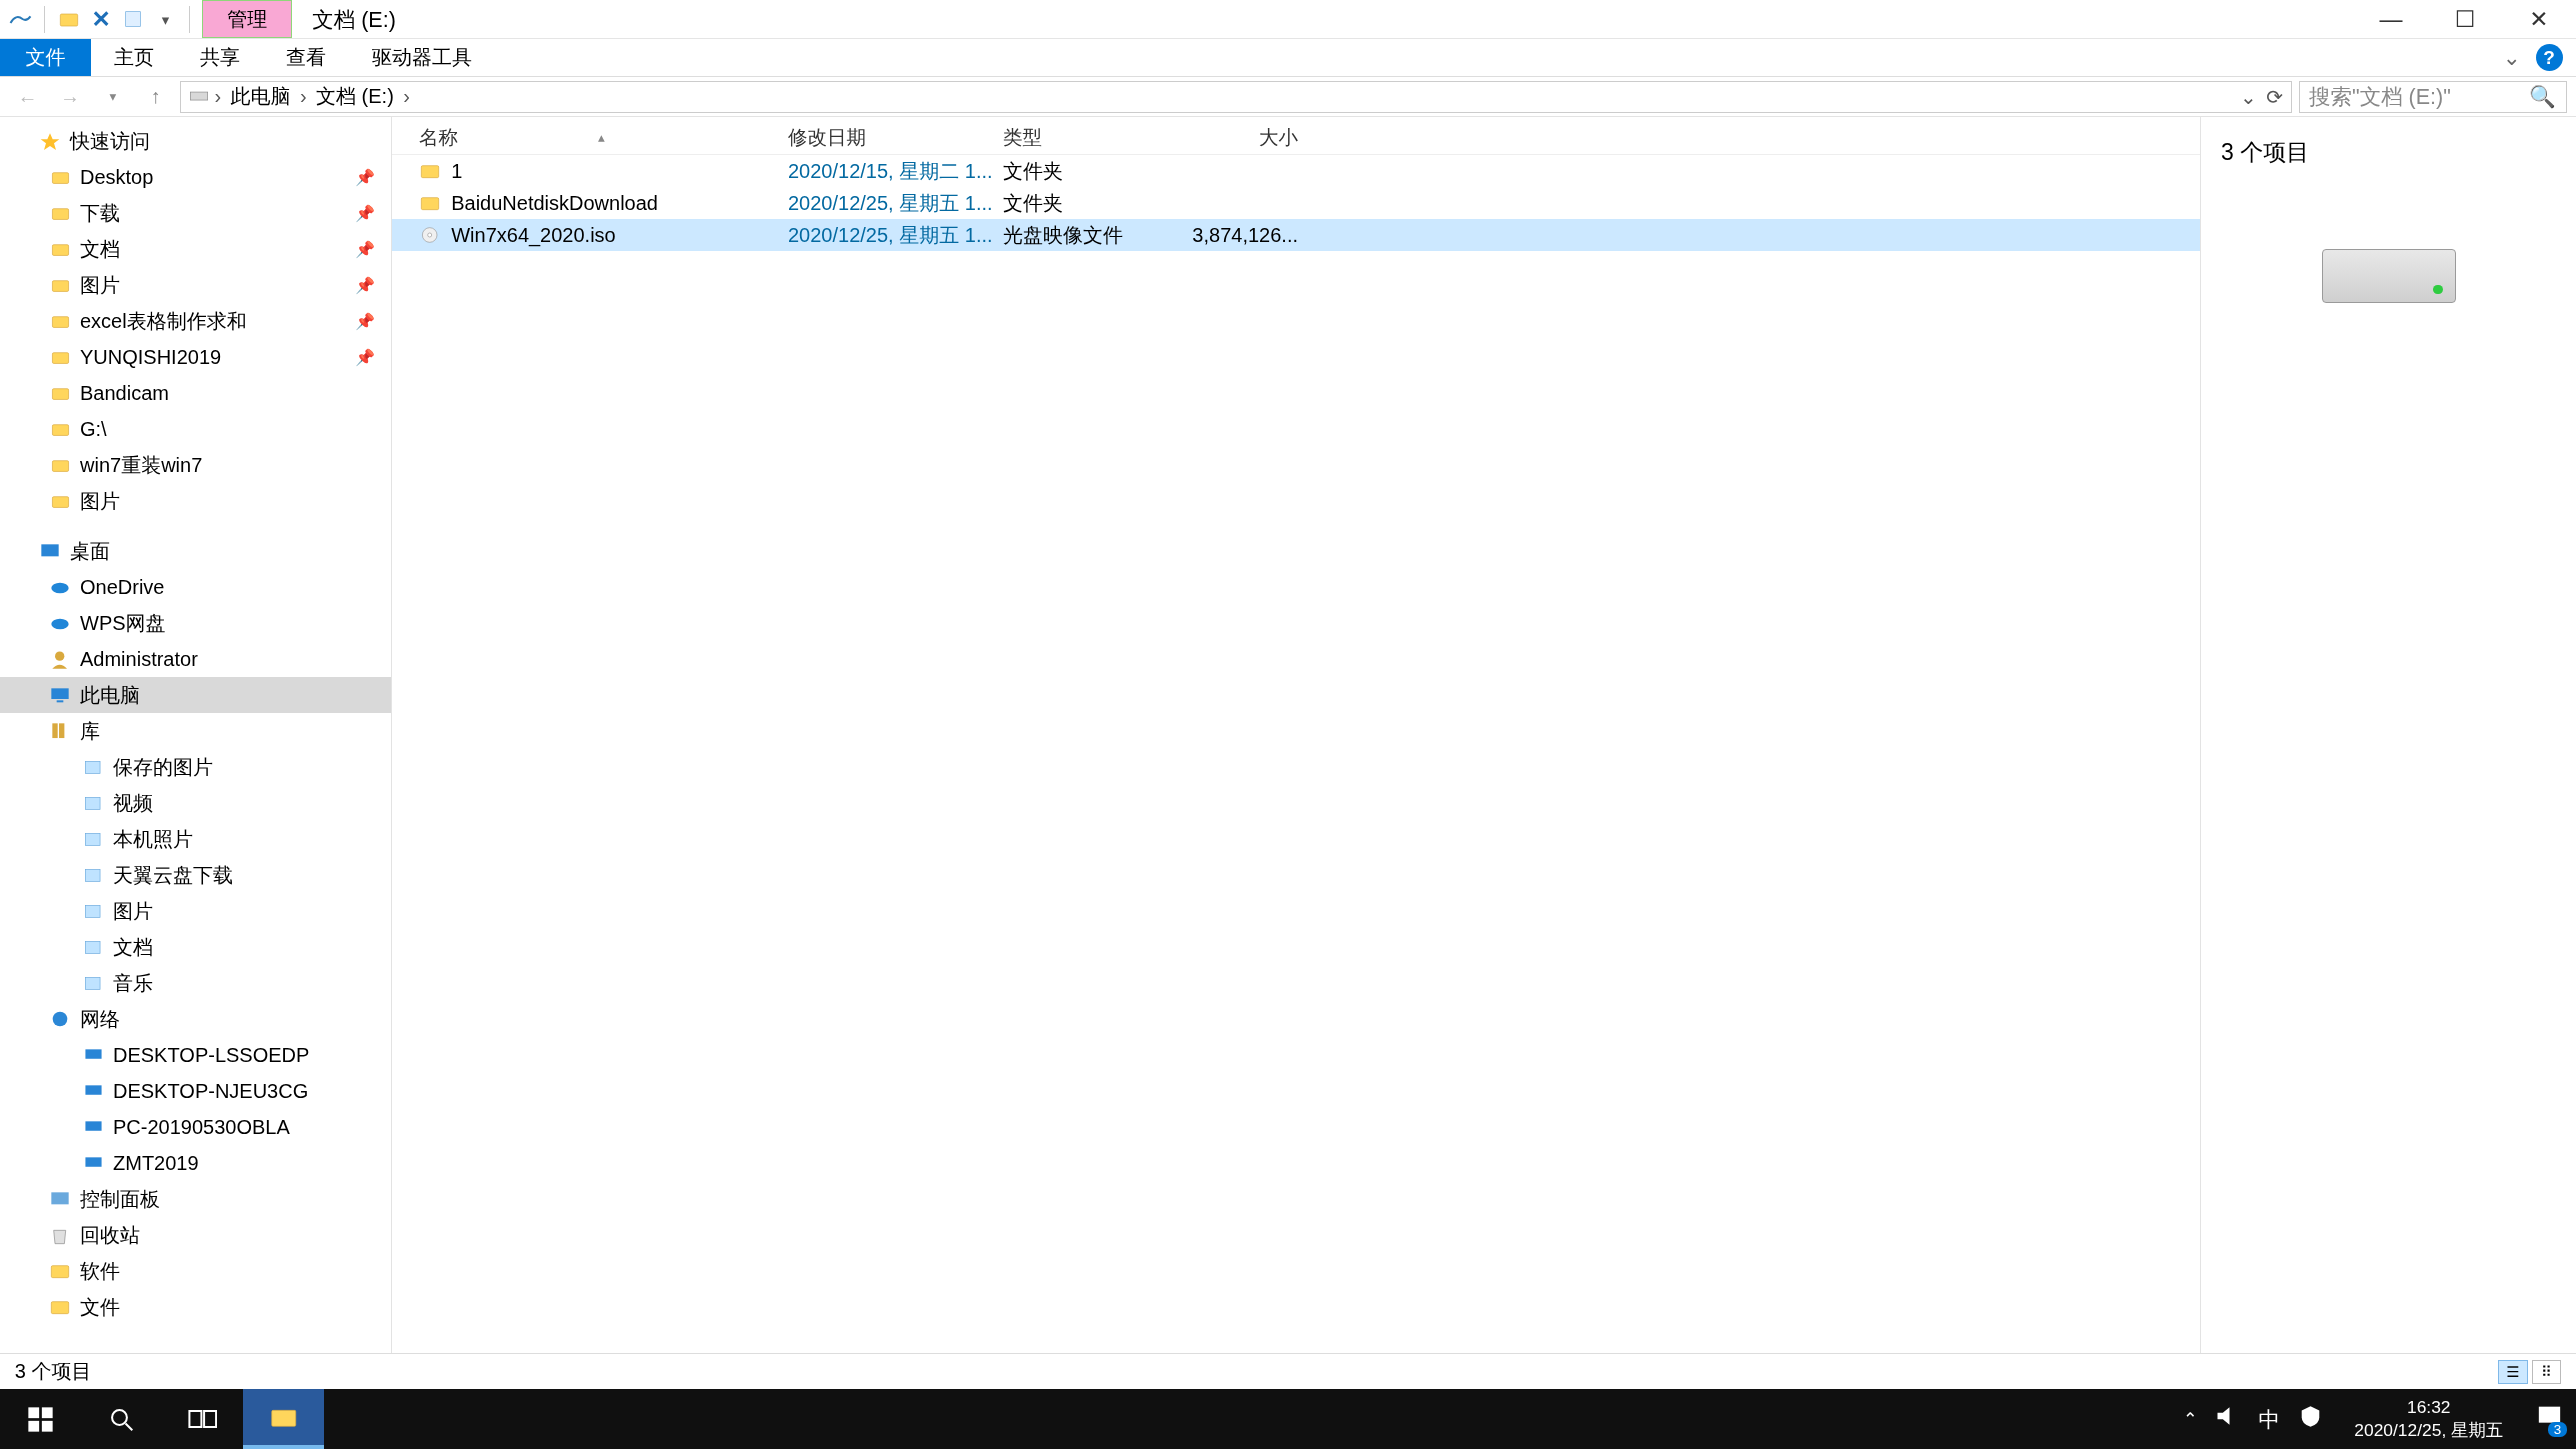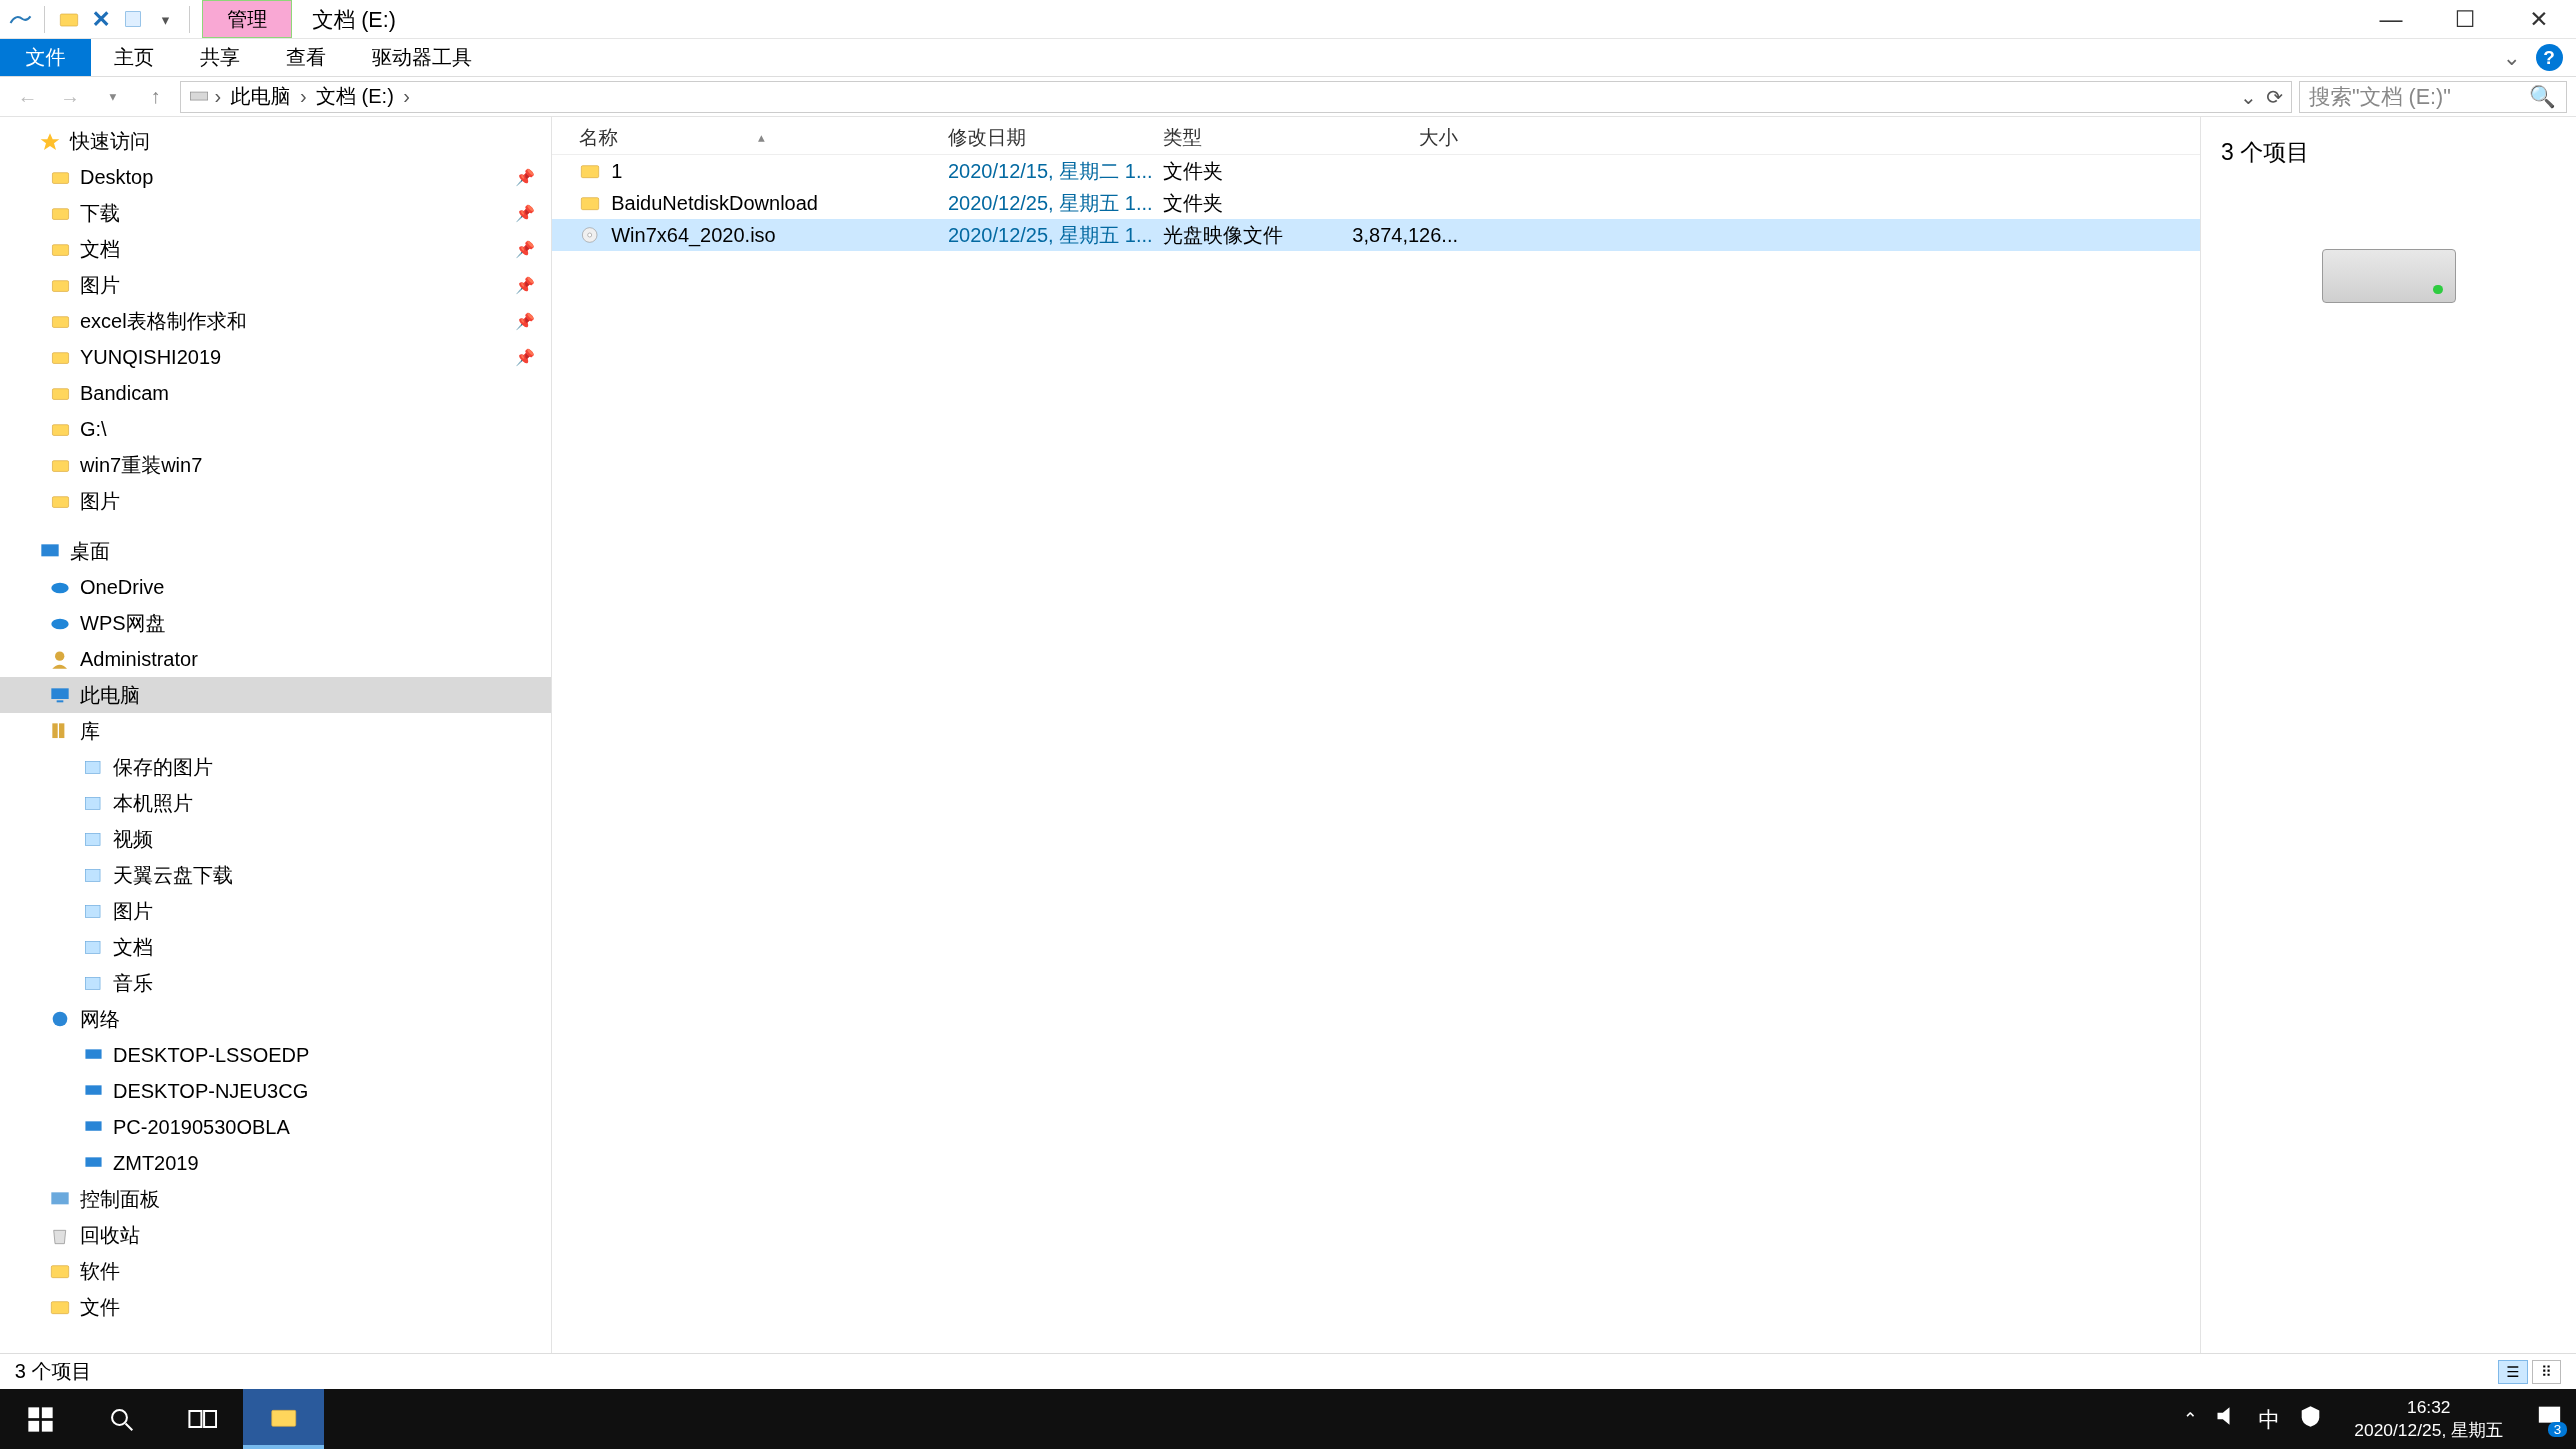--- a/index.html
+++ b/index.html
@@ -30,21 +30,21 @@
 .nav-arrow { width: 36px; height: 32px; display: flex; align-items: center; justify-content: center; color: #888; font-size: 20px; }
 .nav-arrow.disabled { color: #bbb; }
 .breadcrumb { flex: 1; height: 32px; border: 0.7px solid #ccc; display: flex; align-items: center; padding: 0 8px; gap: 5.4px; font-size: 20px; }
 .breadcrumb .crumb { padding: 0 4px; }
 .breadcrumb .sep { color: #555; }
 .bc-end { margin-left: auto; display: flex; align-items: center; gap: 9.4px; color: #555; }
 .search { width: 268px; height: 32px; border: 0.7px solid #ccc; display: flex; align-items: center; padding: 0 9.4px; color: #888; justify-content: space-between; }
 
 
 .main { display: flex; height: calc(100% - 39px - 38px - 40px - 36px - 60px); }
-.sidebar { width: 552px; border-right: 0.7px solid #e3e3e3; overflow: auto; padding-top: 6.7px; }
+.sidebar { width: 392px; border-right: 0.7px solid #e3e3e3; overflow: auto; padding-top: 6.7px; }
 .tree-item { display: flex; align-items: center; height: 36px; font-size: 20px; padding-right: 13.4px; position: relative; }
 .tree-item .pin { position: absolute; right: 16px; color: #888; font-size: 16px; }
 .tree-item.selected { background: #d9d9d9; }
 .tree-item .icon { width: 24px; height: 24px; margin-right: 8px; display: flex; align-items: center; justify-content: center; }
 .indent-1 { padding-left: 38px; }
 .indent-2 { padding-left: 48px; }
 .indent-3 { padding-left: 81px; }
 .tree-gap { height: 13.4px; }
 
 .content { flex: 1; display: flex; }
@@ -327,29 +327,29 @@
             </svg>
           </span>
           <span>保存的图片</span>
         </div>
         <div class="tree-item indent-3">
           <span class="icon">
             <svg width="17.4" height="14.8" viewBox="0 0 26 22">
               <rect x="2" y="2" width="22" height="18" fill="#bfe3ff" stroke="#6aa9dd"></rect>
             </svg>
           </span>
+          <span>视频</span>
+        </div>
+        <div class="tree-item indent-3">
+          <span class="icon">
+            <svg width="17.4" height="14.8" viewBox="0 0 26 22">
+              <rect x="2" y="2" width="22" height="18" fill="#bfe3ff" stroke="#6aa9dd"></rect>
+            </svg>
+          </span>
           <span>本机照片</span>
-        </div>
-        <div class="tree-item indent-3">
-          <span class="icon">
-            <svg width="17.4" height="14.8" viewBox="0 0 26 22">
-              <rect x="2" y="2" width="22" height="18" fill="#bfe3ff" stroke="#6aa9dd"></rect>
-            </svg>
-          </span>
-          <span>视频</span>
         </div>
         <div class="tree-item indent-3">
           <span class="icon">
             <svg width="17.4" height="14.8" viewBox="0 0 26 22">
               <rect x="2" y="2" width="22" height="18" fill="#bfe3ff" stroke="#6aa9dd"></rect>
             </svg>
           </span>
           <span>天翼云盘下载</span>
         </div>
         <div class="tree-item indent-3">

